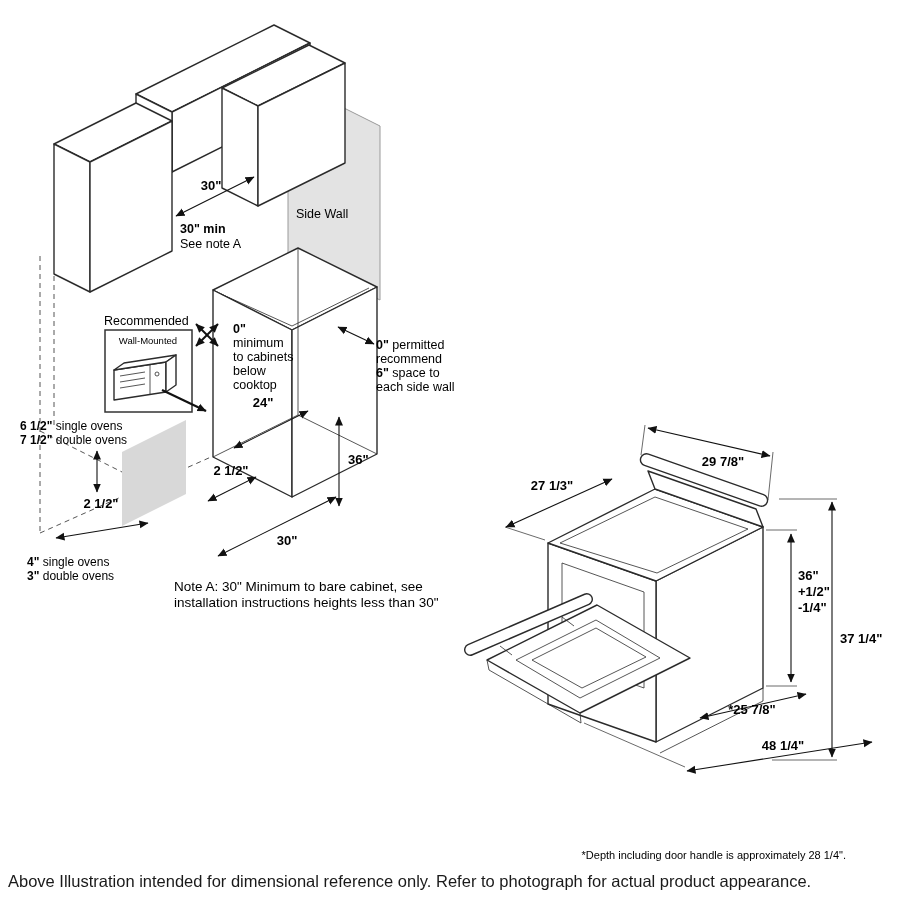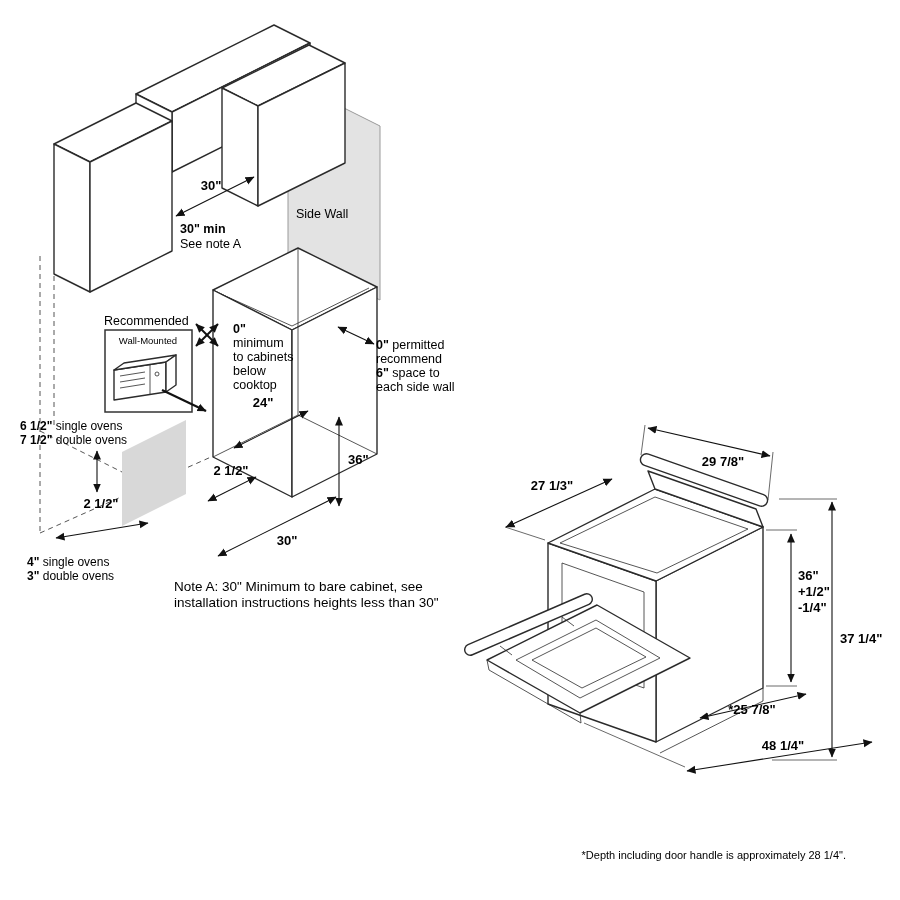--- a/index.html
+++ b/index.html
@@ -209,13 +209,14 @@
       <text class="dimlbl" x="798" y="596">+1/2"</text>
       <text class="dimlbl" x="798" y="612">-1/4"</text>
     </g>
     <text class="dimlbl" x="840" y="643">37 1/4"</text>
     <text class="dimlbl mid" x="752" y="714">*25 7/8"</text>
     <text class="dimlbl mid" x="783" y="750">48 1/4"</text>
   </g>
 </svg>
 
 <div id="footnote">*Depth including door handle is approximately 28 1/4".</div>
+<div id="disclaimer">Above Illustration intended for dimensional reference only. Refer to photograph for actual product appearance.</div>
 </div>
 
 </body></html>

